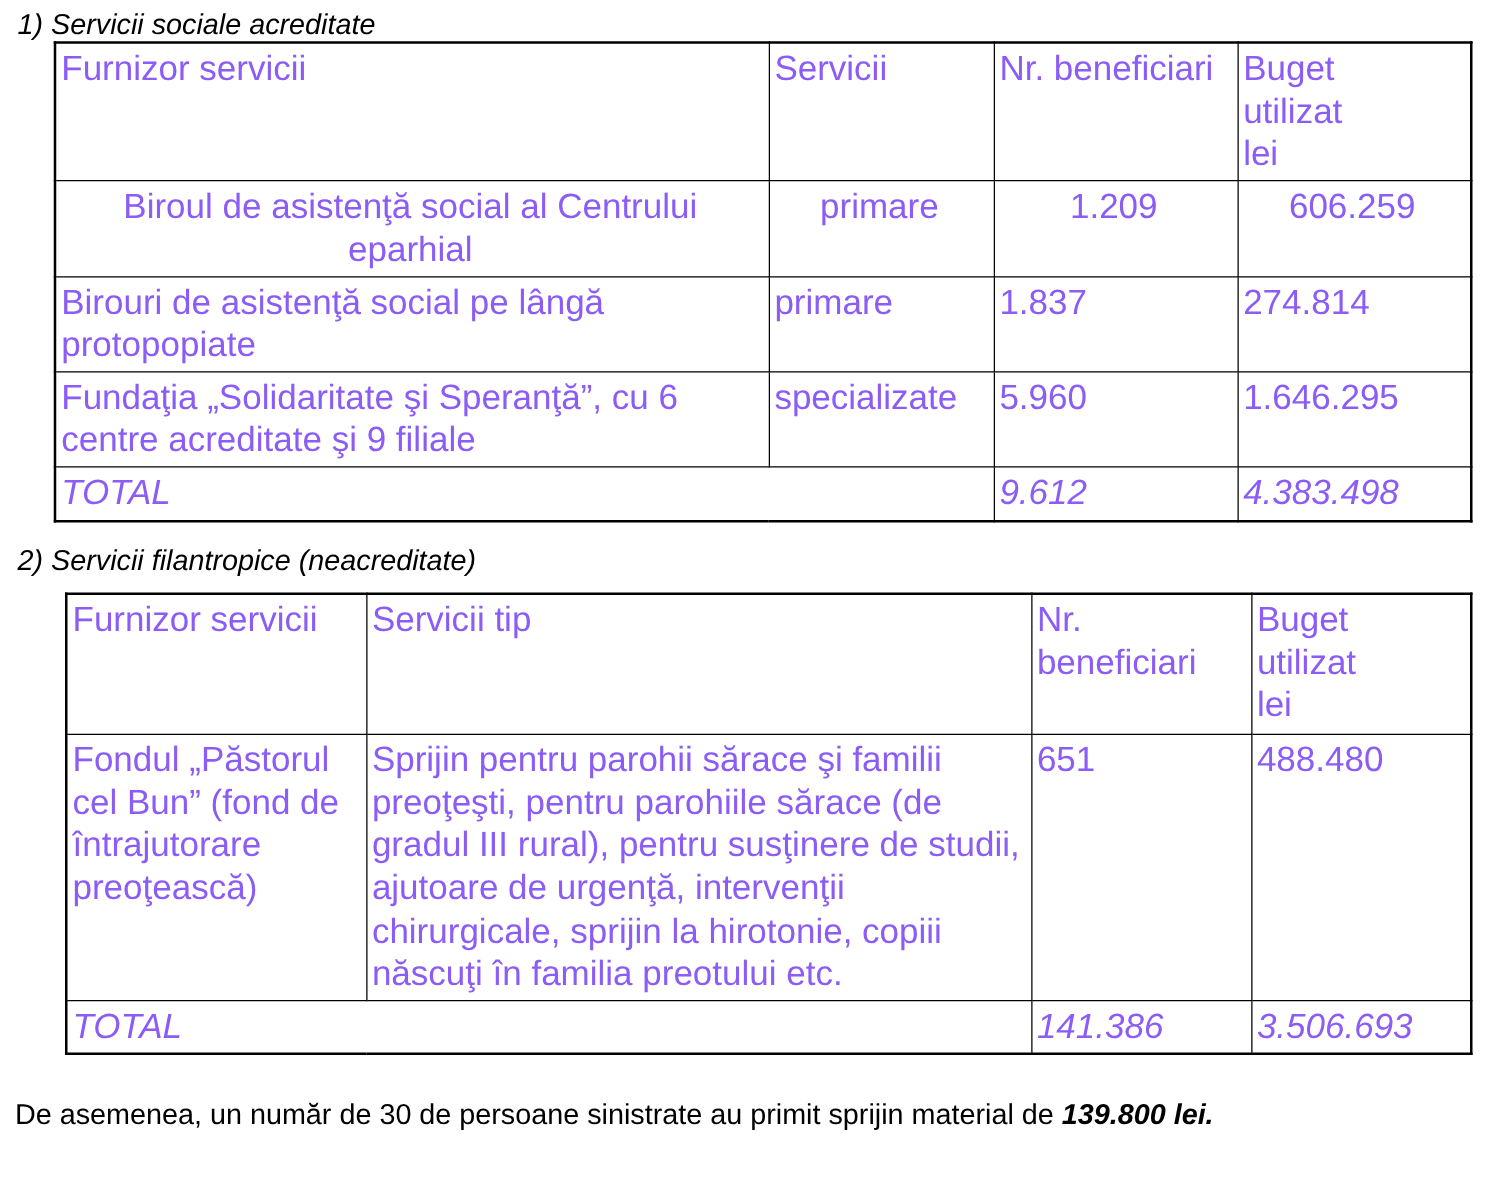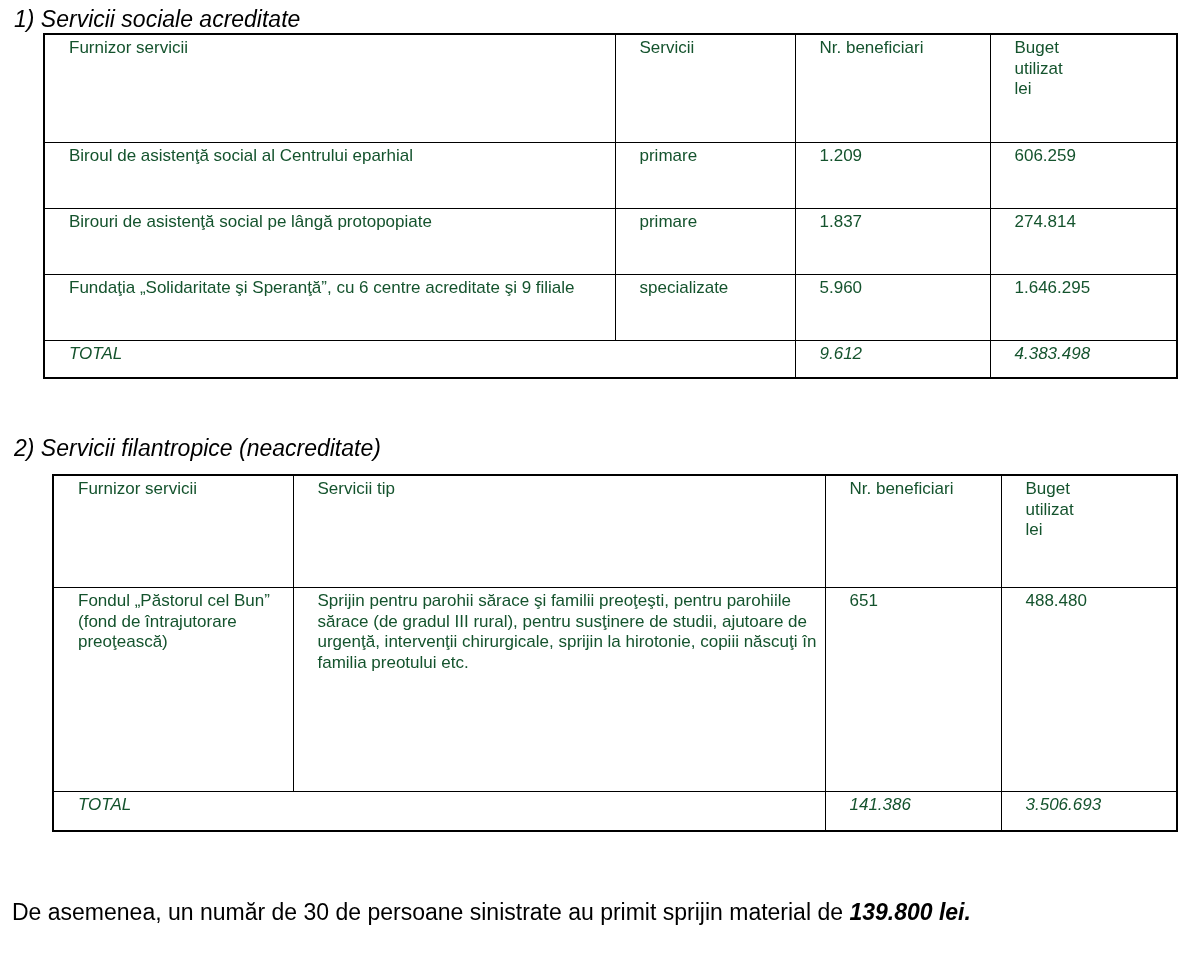--- a/index.html
+++ b/index.html
@@ -35,42 +35,42 @@
   table.doc-table {
     position: absolute;
     border-collapse: collapse;
     table-layout: fixed;
     font-size: 22px;
     line-height: 1.22;
     background: #ffffff;
   }
   table.doc-table td {
     border: 1px solid #000000;
-    padding: 3px 7px 4px 24px;
+    padding: 3px 7px 4px 4px;
     vertical-align: top;
-    font-size: 17px;
+    font-size: 28px;
     font-family: "Liberation Sans", sans-serif;
-    color: #14532d;
+    color: #8b5cf6;
     word-wrap: break-word;
   }
   table.doc-table {
     border: 2px solid #000000;
   }
   td.mid { vertical-align: middle; }
   td.italic { font-style: italic; }
 
   
   #table-1 { left: 43px; top: 33px; width: 1133px; }
   #table-1 .c1 { width: 571px; }
   #table-1 .c2 { width: 180px; }
   #table-1 .c3 { width: 195px; }
   #table-1 .c4 { width: 187px; }
 
   #table-1 tr.r-head td { height: 100px; }
-  #table-1 tr.r-1 td    { height: 58px; }
+  #table-1 tr.r-1 td    { height: 58px; text-align: center; }
   #table-1 tr.r-2 td    { height: 58px; }
   #table-1 tr.r-3 td    { height: 29px; }
   #table-1 tr.r-4 td    { height: 58px; }
   #table-1 tr.r-total td{ height: 29px; }
 
   
   #table-2 { left: 52px; top: 474px; width: 1124px; }
   #table-2 .c1 { width: 240px; }
   #table-2 .c2 { width: 532px; }
   #table-2 .c3 { width: 176px; }
@@ -78,21 +78,21 @@
 
   #table-2 tr.r-head td  { height: 104px; }
   #table-2 tr.r-1 td     { height: 94px; }
   #table-2 tr.r-2 td     { height: 196px; margin-left: 16px; }
   #table-2 tr.r-total td { height: 31px; }
 
   
   #closing {
     position: absolute;
     left: 12px;
-    top: 899px;
+    top: 878px;
     font-size: 23px;
     line-height: 1.15;
     white-space: nowrap;
   }
   #closing .amount {
     font-weight: bold;
     font-style: italic;
   }
 </style>
 </head>

